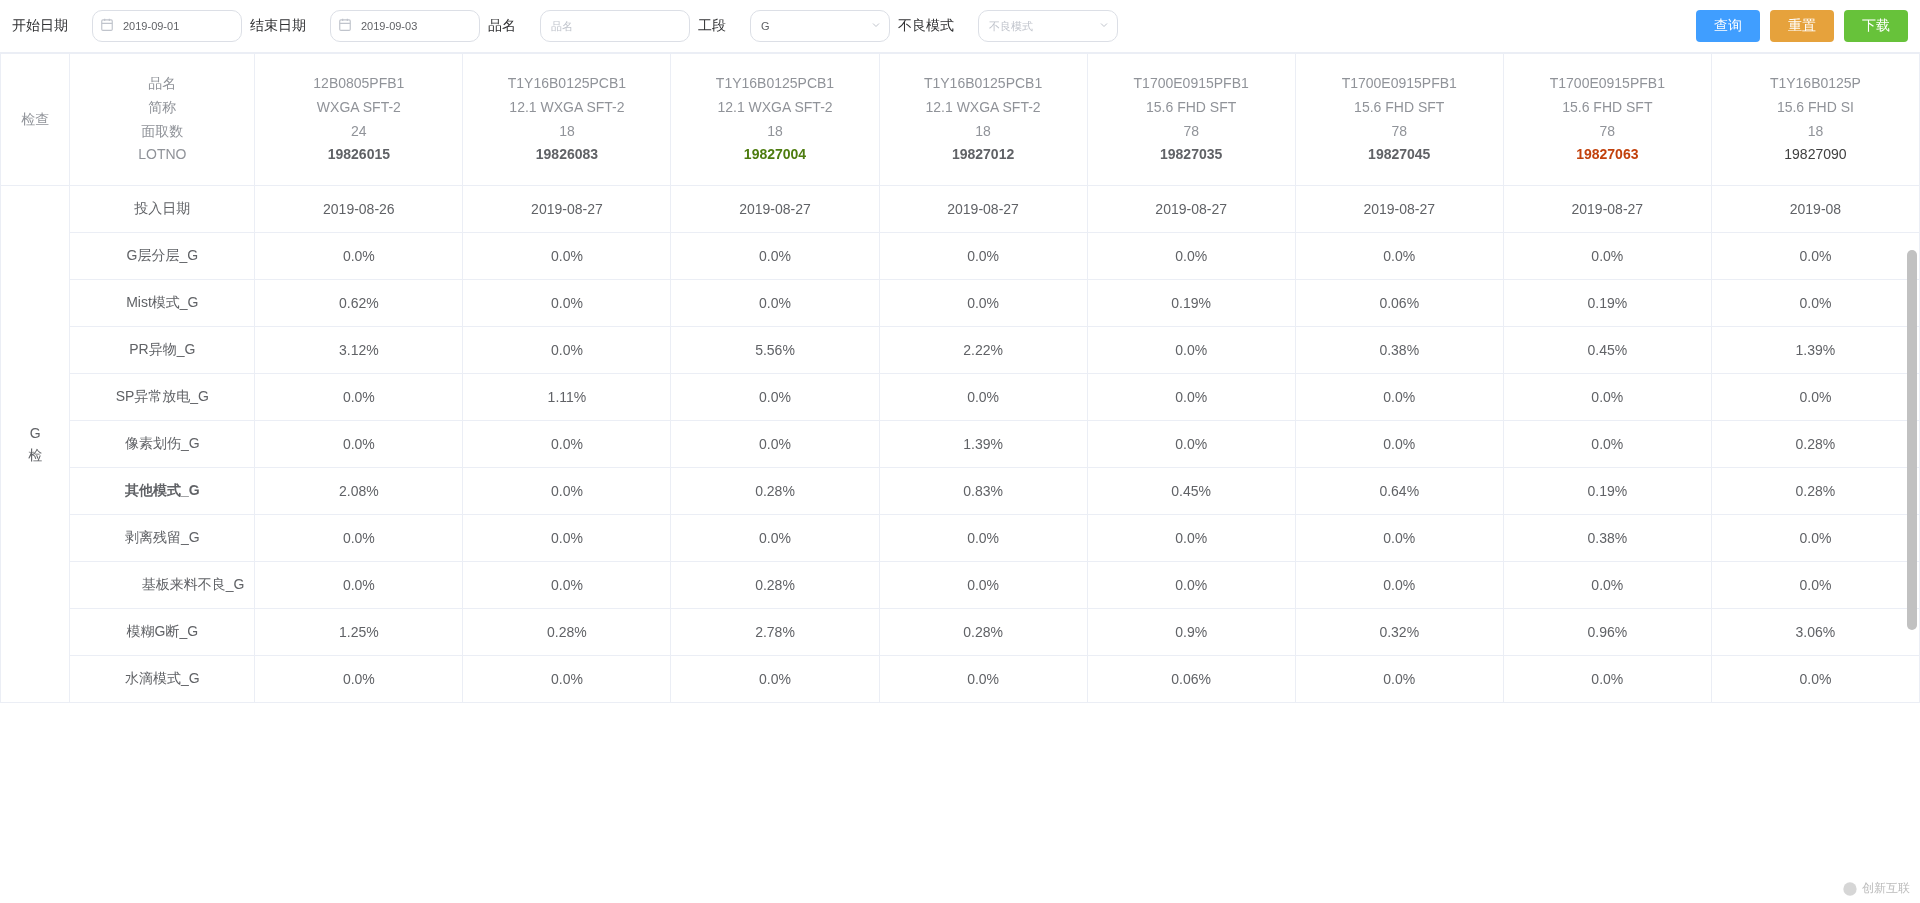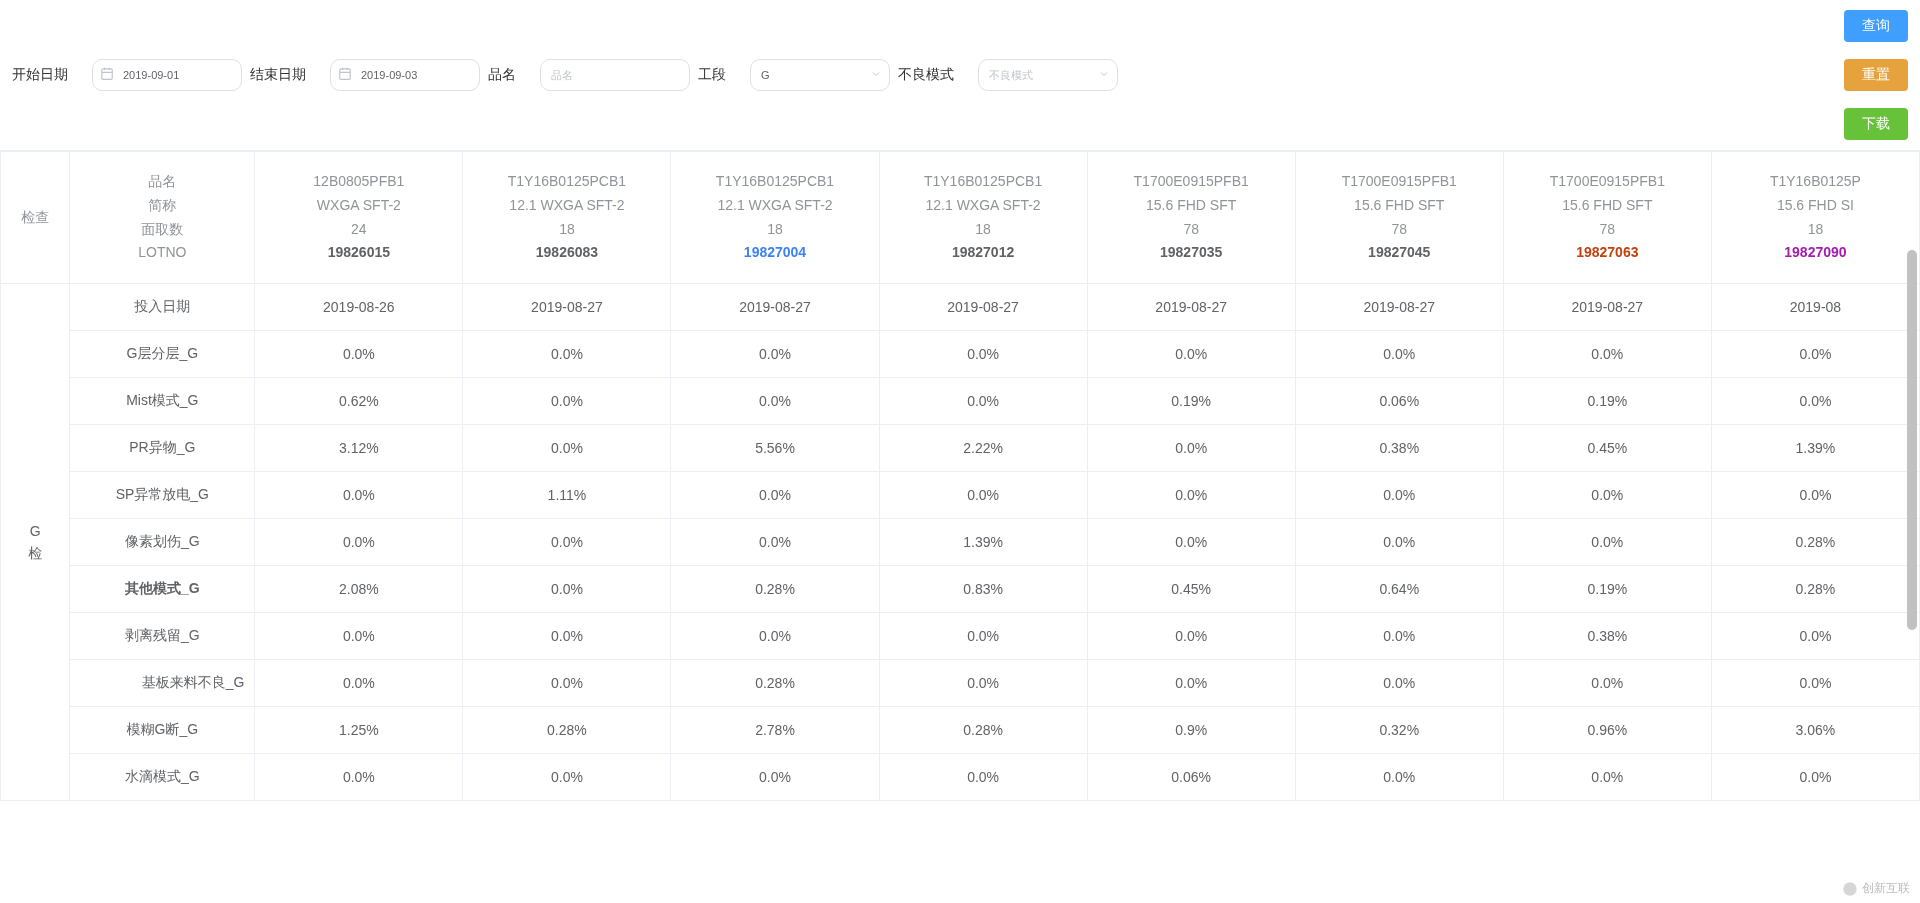--- a/index.html
+++ b/index.html
@@ -55,21 +55,21 @@
   border: none;
   border-radius: 4px;
   padding: 0 18px;
   cursor: pointer;
   font-size: 14px;
   color: #fff;
 }
 .btn-primary { background: #409eff; }
 .btn-warning { background: #e6a23c; }
 .btn-success { background: #67c23a; }
-.btn-group { display: flex; gap: 17px; margin-left: auto; flex-direction: column; }
+.btn-group { display: flex; gap: 10px; margin-left: auto; }
 
 .table-container {
   overflow: auto;
   position: relative;
   height: calc(100vh - 80px);
 }
 table {
   border-collapse: collapse;
   table-layout: fixed;
   min-width: 100%;
@@ -225,21 +225,21 @@
               <span>12.1 WXGA SFT-2</span>
               <span>18</span>
               <span style="font-weight: 700; color: rgb(96, 98, 102);">19826083</span>
             </div>
           </th>
           <th class="col-data">
             <div class="head-lines">
               <span>T1Y16B0125PCB1</span>
               <span>12.1 WXGA SFT-2</span>
               <span>18</span>
-              <span style="font-weight: 700; color: #3b82f6;">19827004</span>
+              <span style="font-weight: 700; color: #4d7c0f;">19827004</span>
             </div>
           </th>
           <th class="col-data">
             <div class="head-lines">
               <span>T1Y16B0125PCB1</span>
               <span>12.1 WXGA SFT-2</span>
               <span>18</span>
               <span style="font-weight: 700; color: rgb(96, 98, 102);">19827012</span>
             </div>
           </th>
@@ -265,21 +265,21 @@
               <span>15.6 FHD SFT</span>
               <span>78</span>
               <span style="font-weight: 700; color: #c2410c;">19827063</span>
             </div>
           </th>
           <th class="col-data">
             <div class="head-lines">
               <span>T1Y16B0125P</span>
               <span>15.6 FHD SI</span>
               <span>18</span>
-              <span style="font-weight: 700; color: #a21caf;">19827090</span>
+              <span style="font-weight: 400; color: #404040;">19827090</span>
             </div>
           </th>
         </tr>
     </thead>
     <tbody id="body-rows">
         <tr>
           <td class="col-check fixed-left row-group-label" rowspan="11">G<br>检</td>
           <td class="col-rowlabel fixed-left" style="left: 60px;">投入日期</td>
           <td class="col-data">2019-08-26</td>
           <td class="col-data">2019-08-27</td>

